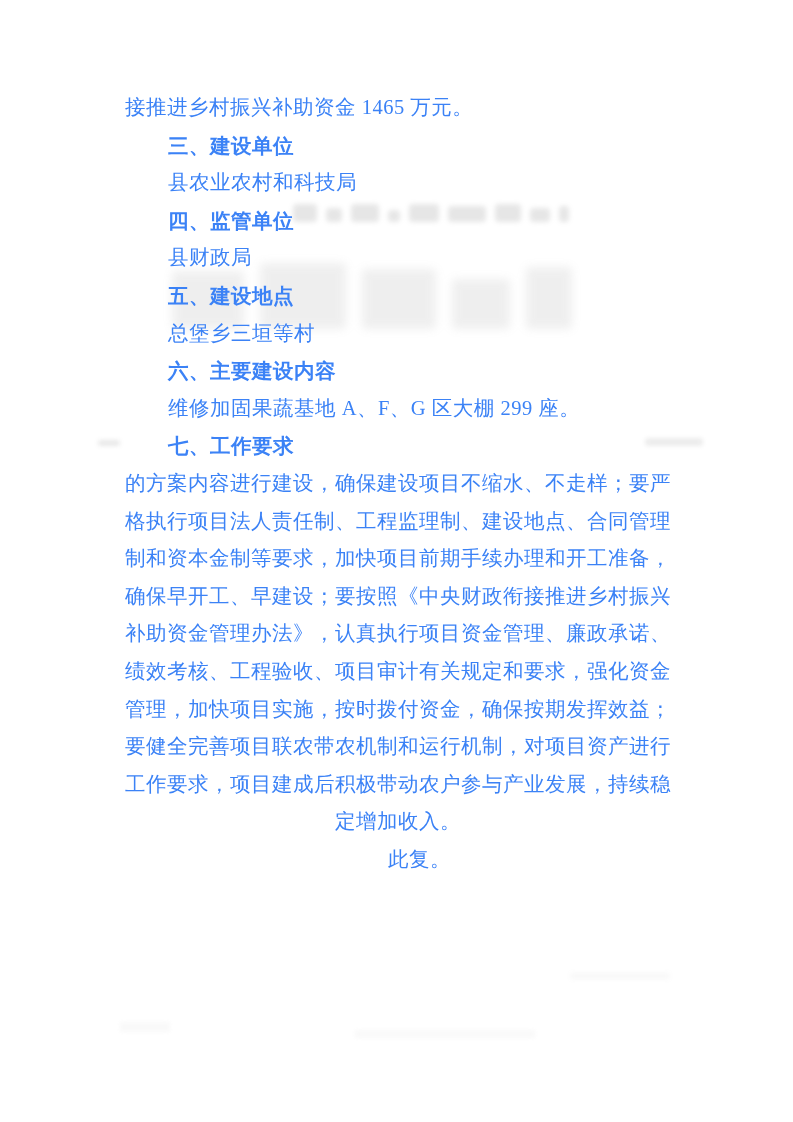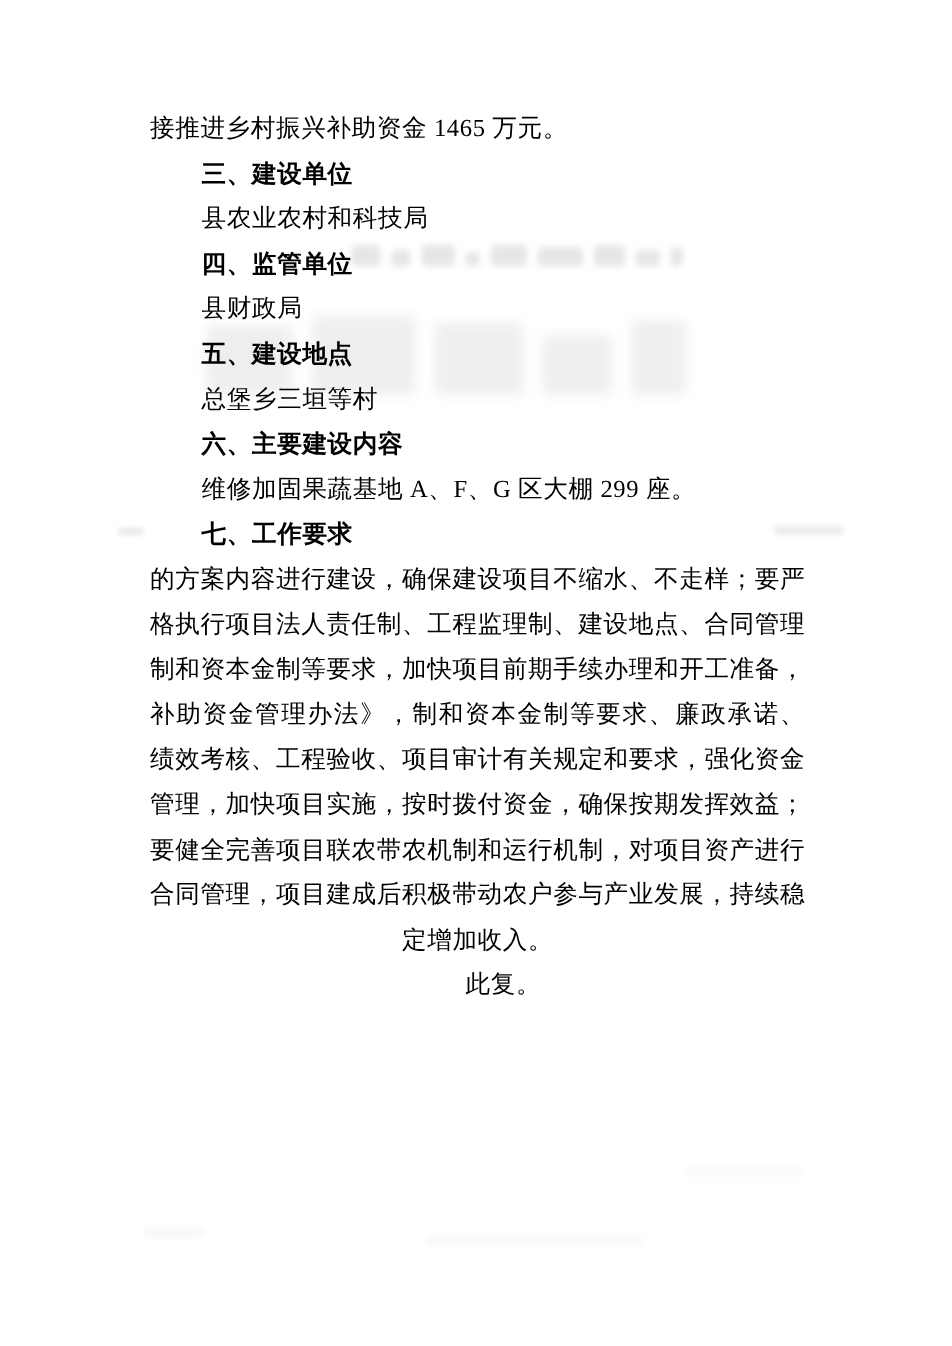--- a/index.html
+++ b/index.html
@@ -13,21 +13,21 @@
     height: 1122px;
     background: #ffffff;
     overflow: hidden;
     font-family: "Liberation Serif", serif;
   }
   .content {
     position: absolute;
     left: 125px;
     top: 89px;
     width: 546px;
-    color: #000000;
+    color: #3b82f6;
   }
   .content p {
     margin: 0;
     font-size: 20.5px;
     line-height: 37.6px;
     letter-spacing: 0.5px;
     white-space: normal;
   }
   .ln-body {
     text-align: left;
@@ -126,22 +126,23 @@
     <p class="ln-heading">四、监管单位</p>
     <p class="ln-item">县财政局</p>
     <p class="ln-heading">五、建设地点</p>
     <p class="ln-item">总堡乡三垣等村</p>
     <p class="ln-heading">六、主要建设内容</p>
     <p class="ln-item">维修加固果蔬基地 A、F、G 区大棚 299 座。</p>
     <p class="ln-heading">七、工作要求</p>
     <p class="ln-para">的方案内容进行建设，确保建设项目不缩水、不走样；要严</p>
     <p class="ln-para">格执行项目法人责任制、工程监理制、建设地点、合同管理</p>
     <p class="ln-para">制和资本金制等要求，加快项目前期手续办理和开工准备，</p>
-    <p class="ln-para">补助资金管理办法》，制和资本金制等要求、廉政承诺、</p>
+    <p class="ln-para">确保早开工、早建设；要按照《中央财政衔接推进乡村振兴</p>
+    <p class="ln-para">补助资金管理办法》，认真执行项目资金管理、廉政承诺、</p>
     <p class="ln-para">绩效考核、工程验收、项目审计有关规定和要求，强化资金</p>
     <p class="ln-para">管理，加快项目实施，按时拨付资金，确保按期发挥效益；</p>
     <p class="ln-para">要健全完善项目联农带农机制和运行机制，对项目资产进行</p>
-    <p class="ln-para">合同管理，项目建成后积极带动农户参与产业发展，持续稳</p>
+    <p class="ln-para">工作要求，项目建成后积极带动农户参与产业发展，持续稳</p>
     <p class="ln-para-end">定增加收入。</p>
     <p class="ln-closing">此复。</p>
   </div>
 
 </div>
 
 </body></html>

